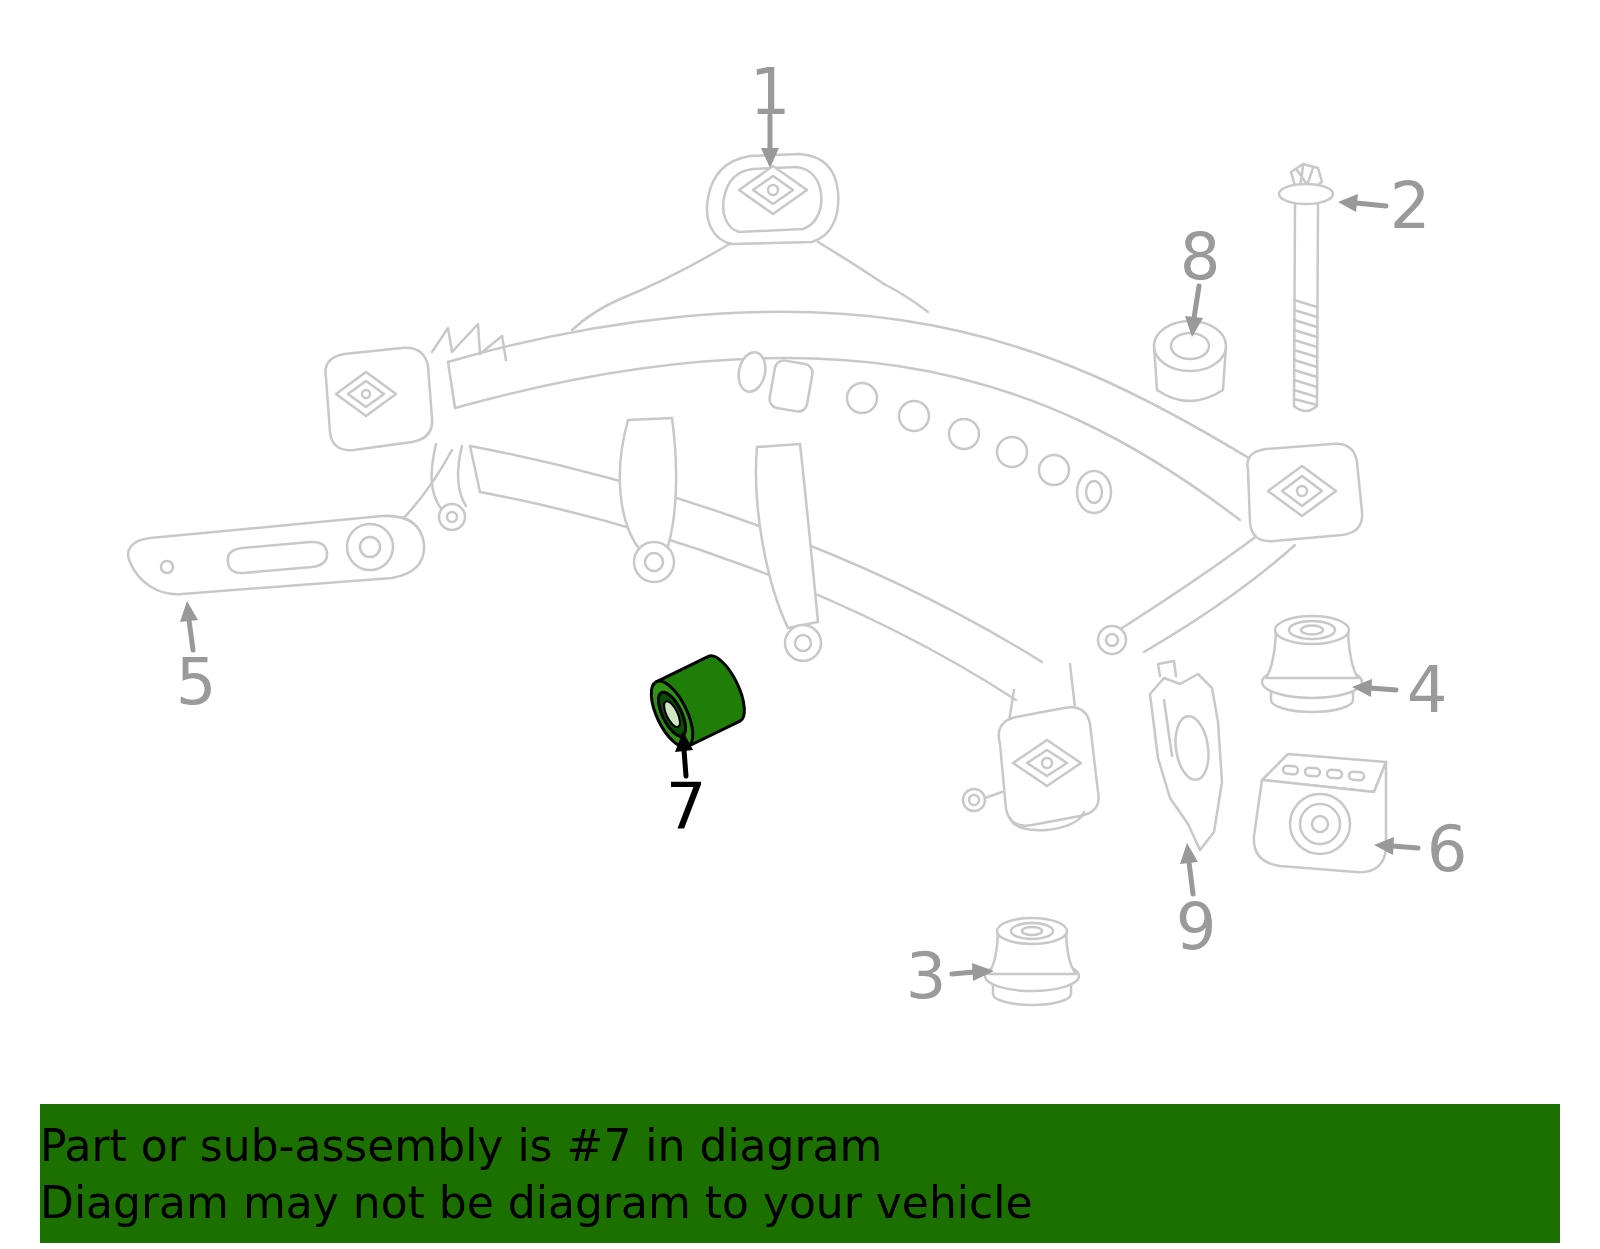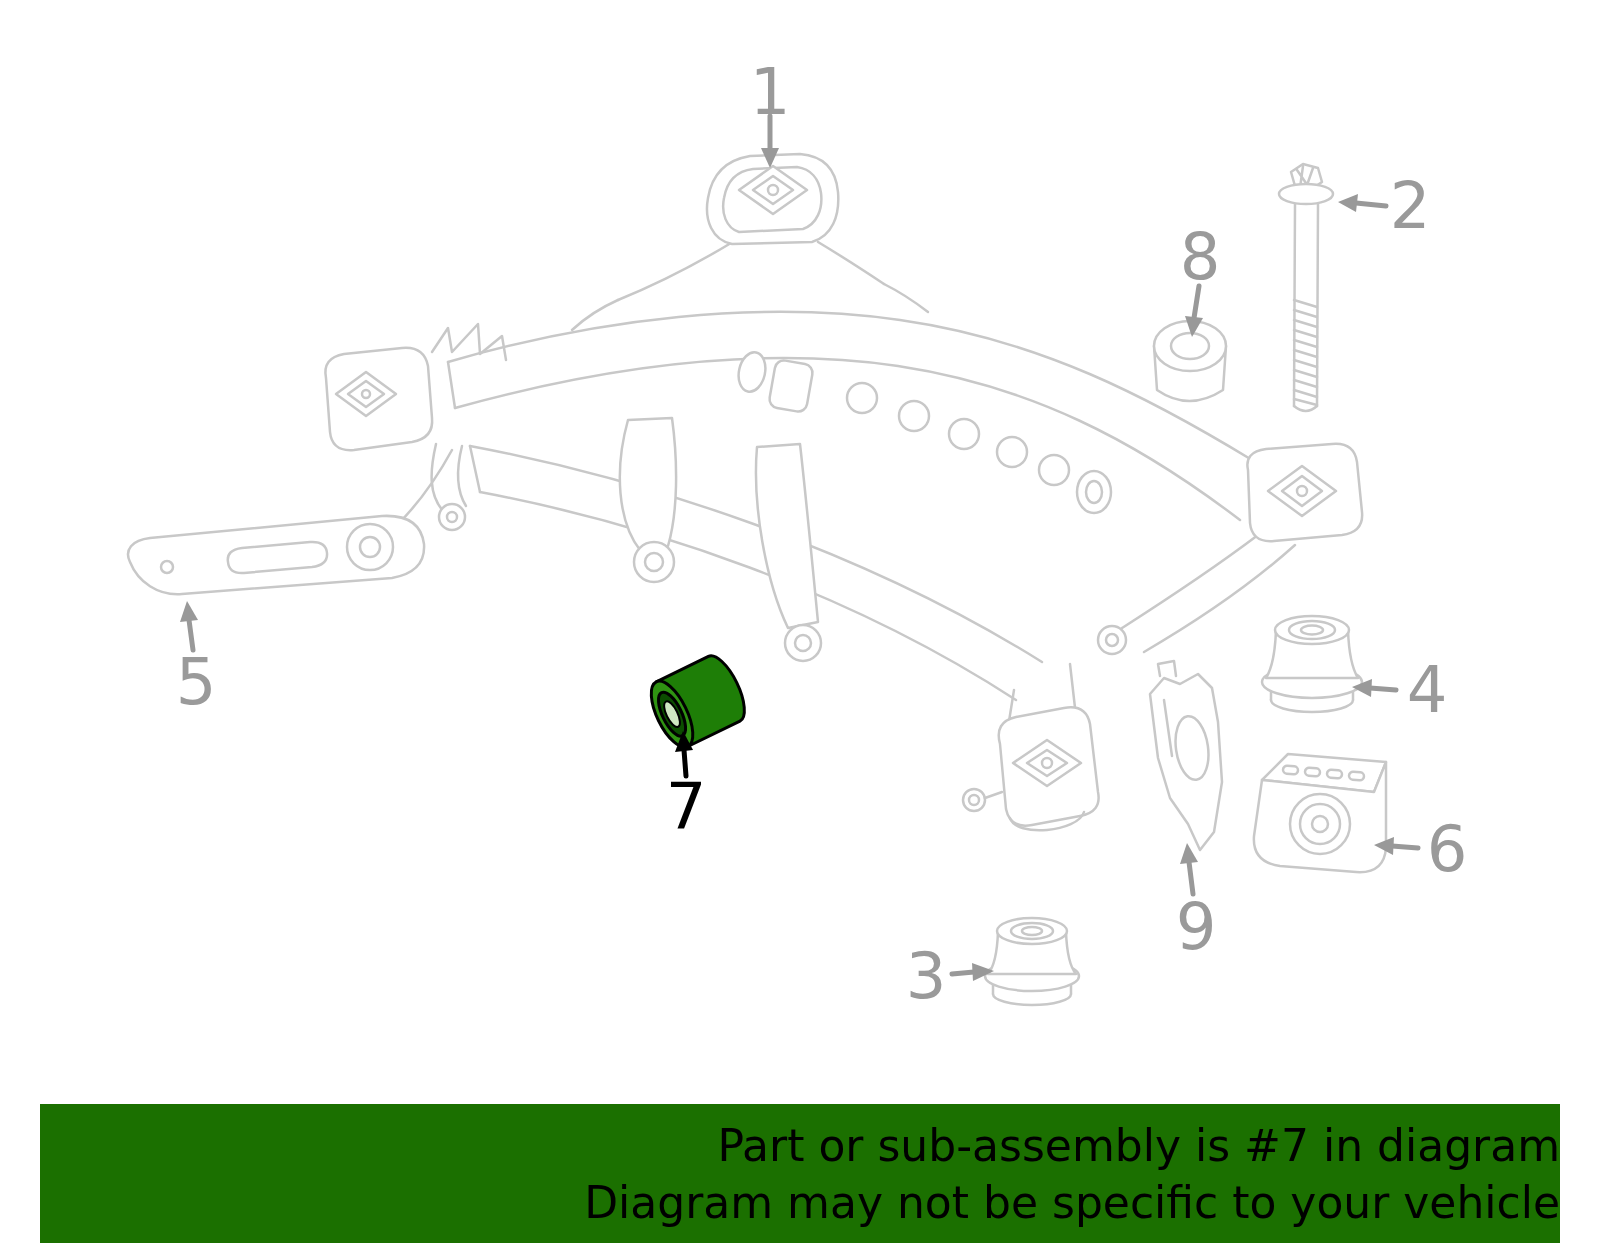--- a/index.html
+++ b/index.html
@@ -20,21 +20,21 @@
     user-select:none;
     white-space:nowrap;
   }
   .callout--active{color:#000000;}
   .banner{
     position:absolute;
     left:40px;top:1104px;
     width:1520px;height:139px;
     background:#1b7000;
     display:flex;flex-direction:column;
-    align-items:flex-end;justify-content:center;
+    align-items:flex-start;justify-content:center;
     gap:2px;
   }
   .banner-line{
     font-size:44px;
     line-height:1.25;
     color:#000000;
     text-align:center;
   }
 </style>
 </head>
@@ -240,16 +240,16 @@
   <div class="callout" style="left:926px;top:976px">3</div>
   <div class="callout" style="left:1427px;top:690px">4</div>
   <div class="callout" style="left:196px;top:682px">5</div>
   <div class="callout" style="left:1447px;top:849px">6</div>
   <div class="callout callout--active" style="left:686px;top:807px">7</div>
   <div class="callout" style="left:1200px;top:257px">8</div>
   <div class="callout" style="left:1196px;top:927px">9</div>
 
   <div class="banner">
     <div class="banner-line">Part or sub-assembly is #7 in diagram</div>
-    <div class="banner-line">Diagram may not be specific to your vehicle</div>
+    <div class="banner-line">Diagram may not be diagram to your vehicle</div>
   </div>
 
 </div>
 
 </body></html>

